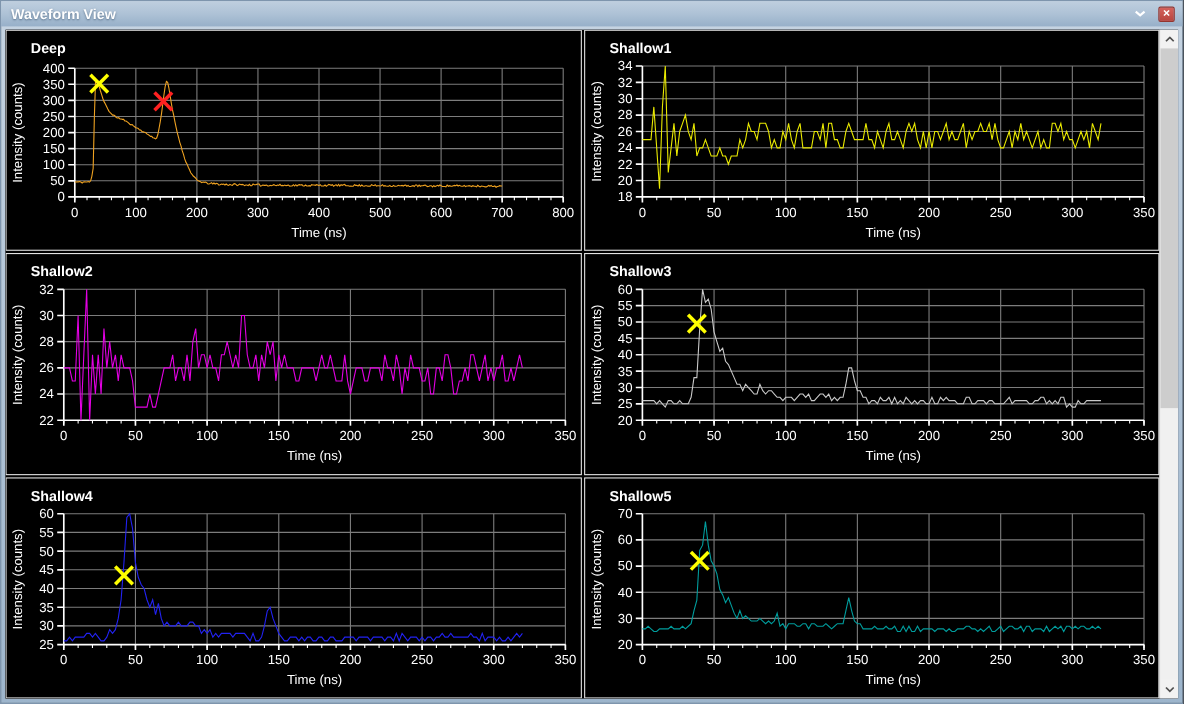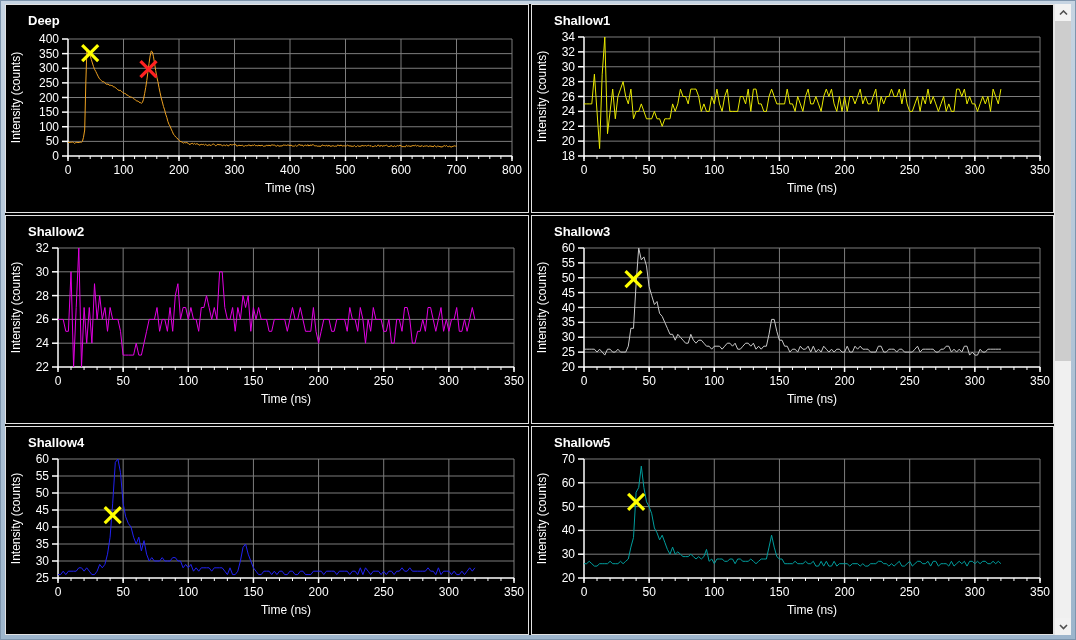--- a/index.html
+++ b/index.html
@@ -47,20 +47,29 @@
     background:#f0f0f0;border-left:1px solid #e6e6e6;
   }
   .sb-btn{height:17px;flex:none;background:#f2f2f2;display:flex;align-items:center;justify-content:center;cursor:pointer;}
   .sb-track{flex:1;position:relative;background:#f0f0f0;}
   .sb-thumb{position:absolute;left:0;right:0;top:0;height:57%;background:#cdcdcd;cursor:pointer;}
 </style>
 </head>
 <body>
 
 <div class="window">
+  <div class="titlebar">
+    <span class="title">Waveform View</span>
+    <span class="collapse">
+      <svg width="11" height="7" viewBox="0 0 11 7">
+        <polyline points="1.5,1.5 5.5,5 9.5,1.5" fill="none" stroke="#ffffff" stroke-width="2"></polyline>
+      </svg>
+    </span>
+    <span class="close-btn">×</span>
+  </div>
   <div class="content">
     <div class="charts-grid">
         <div class="panel">
           <svg width="522" height="199">
             <line x1="62" y1="136.375" x2="506" y2="136.375" stroke="#7d7d7d" stroke-width="1"></line>
             <line x1="62" y1="121.75" x2="506" y2="121.75" stroke="#7d7d7d" stroke-width="1"></line>
             <line x1="62" y1="107.125" x2="506" y2="107.125" stroke="#7d7d7d" stroke-width="1"></line>
             <line x1="62" y1="92.5" x2="506" y2="92.5" stroke="#7d7d7d" stroke-width="1"></line>
             <line x1="62" y1="77.875" x2="506" y2="77.875" stroke="#7d7d7d" stroke-width="1"></line>
             <line x1="62" y1="63.25" x2="506" y2="63.25" stroke="#7d7d7d" stroke-width="1"></line>

